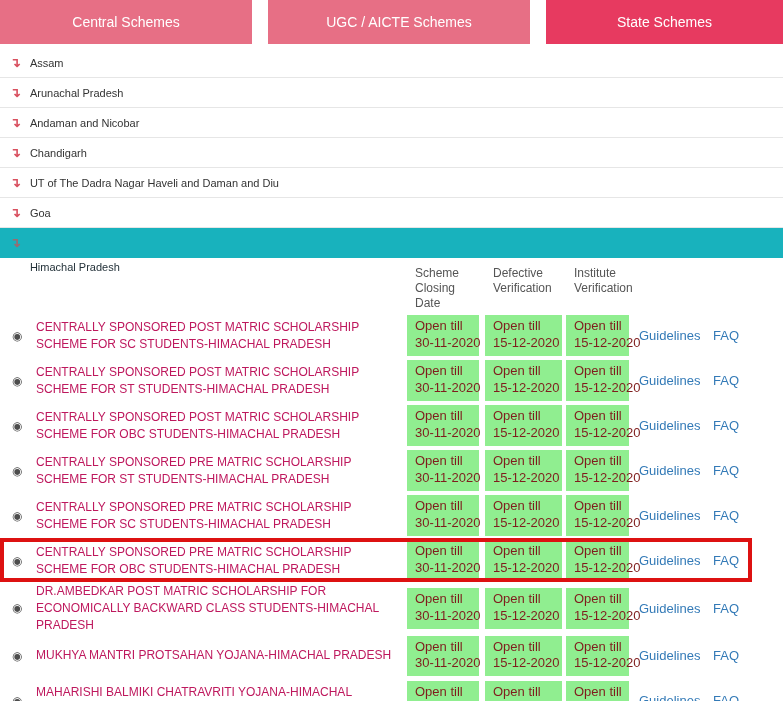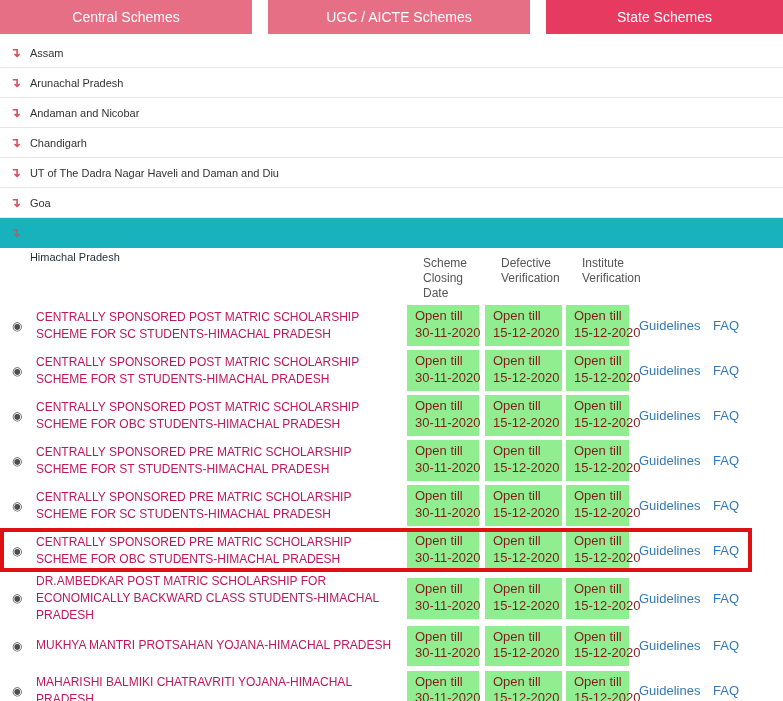--- a/index.html
+++ b/index.html
@@ -1,41 +1,41 @@
 <!DOCTYPE html>
 <html><head>
 <meta charset="utf-8">
 <style>
   * { box-sizing: border-box; margin: 0; padding: 0; }
   html, body { width: 783px; height: 701px; overflow: hidden; background: #fff;
     font-family: "Liberation Sans", sans-serif; }
 
   
-  .tabbar { display: flex; height: 34px; background: #fff; }
+  .tabbar { display: flex; height: 44px; background: #fff; }
   .tab { display: flex; align-items: center; justify-content: center;
     background: #e76f85; color: #fff; font-size: 14px; cursor: pointer; }
   .tab + .tab { margin-left: 16px; }
   .tab-1 { flex: 0 0 252px; }
   .tab-2 { flex: 1 1 auto; }
   .tab-3 { flex: 0 0 237px; }
   .tab.active { background: #e73a60; }
 
   
   .states { margin-top: 4px; }
   .state-row { height: 30px; display: flex; align-items: center; gap: 9px;
     padding-left: 10px; border-bottom: 1px solid #e6e6e6; background: #fff; cursor: pointer; }
   .state-arrow { color: #d8505f; font-size: 13px; font-weight: bold; line-height: 1; }
   .state-label { font-size: 11px; font-weight: normal; color: #333; }
   .state-row.expanded { background: #18b2bd; border-bottom: 1px solid #18b2bd; }
   .state-row.expanded .state-label { color: #24323a; margin-top: 48px; }
   .state-row.expanded .state-arrow { color: #9a6b70; }
 
   
   .trow { display: grid; grid-template-columns: 36px 371px 78px 81px 67px 80px 70px; }
-  .thead { padding-top: 8px; height: 55px; padding-left: 8px; }
+  .thead { padding-top: 8px; height: 55px; }
   .th { font-size: 12px; color: #555; line-height: 1.25; padding-left: 8px; padding-right: 12px; }
 
   .scheme-row { min-height: 45px; align-items: center; position: relative; }
   .c-bullet { padding-left: 12px; color: #4d4d4d; font-size: 12px; line-height: 1; }
   .c-name { font-size: 12px; color: #be185d; line-height: 1.4; padding-right: 14px; }
   .green { background: #90ee90; padding: 3px 2px 4px 8px; font-size: 13px;
     color: #7f1d1d; line-height: 1.3; }
   .green span { display: block; white-space: nowrap; }
   .g1 { margin-right: 6px; }
   .g2 { margin-right: 4px; }

